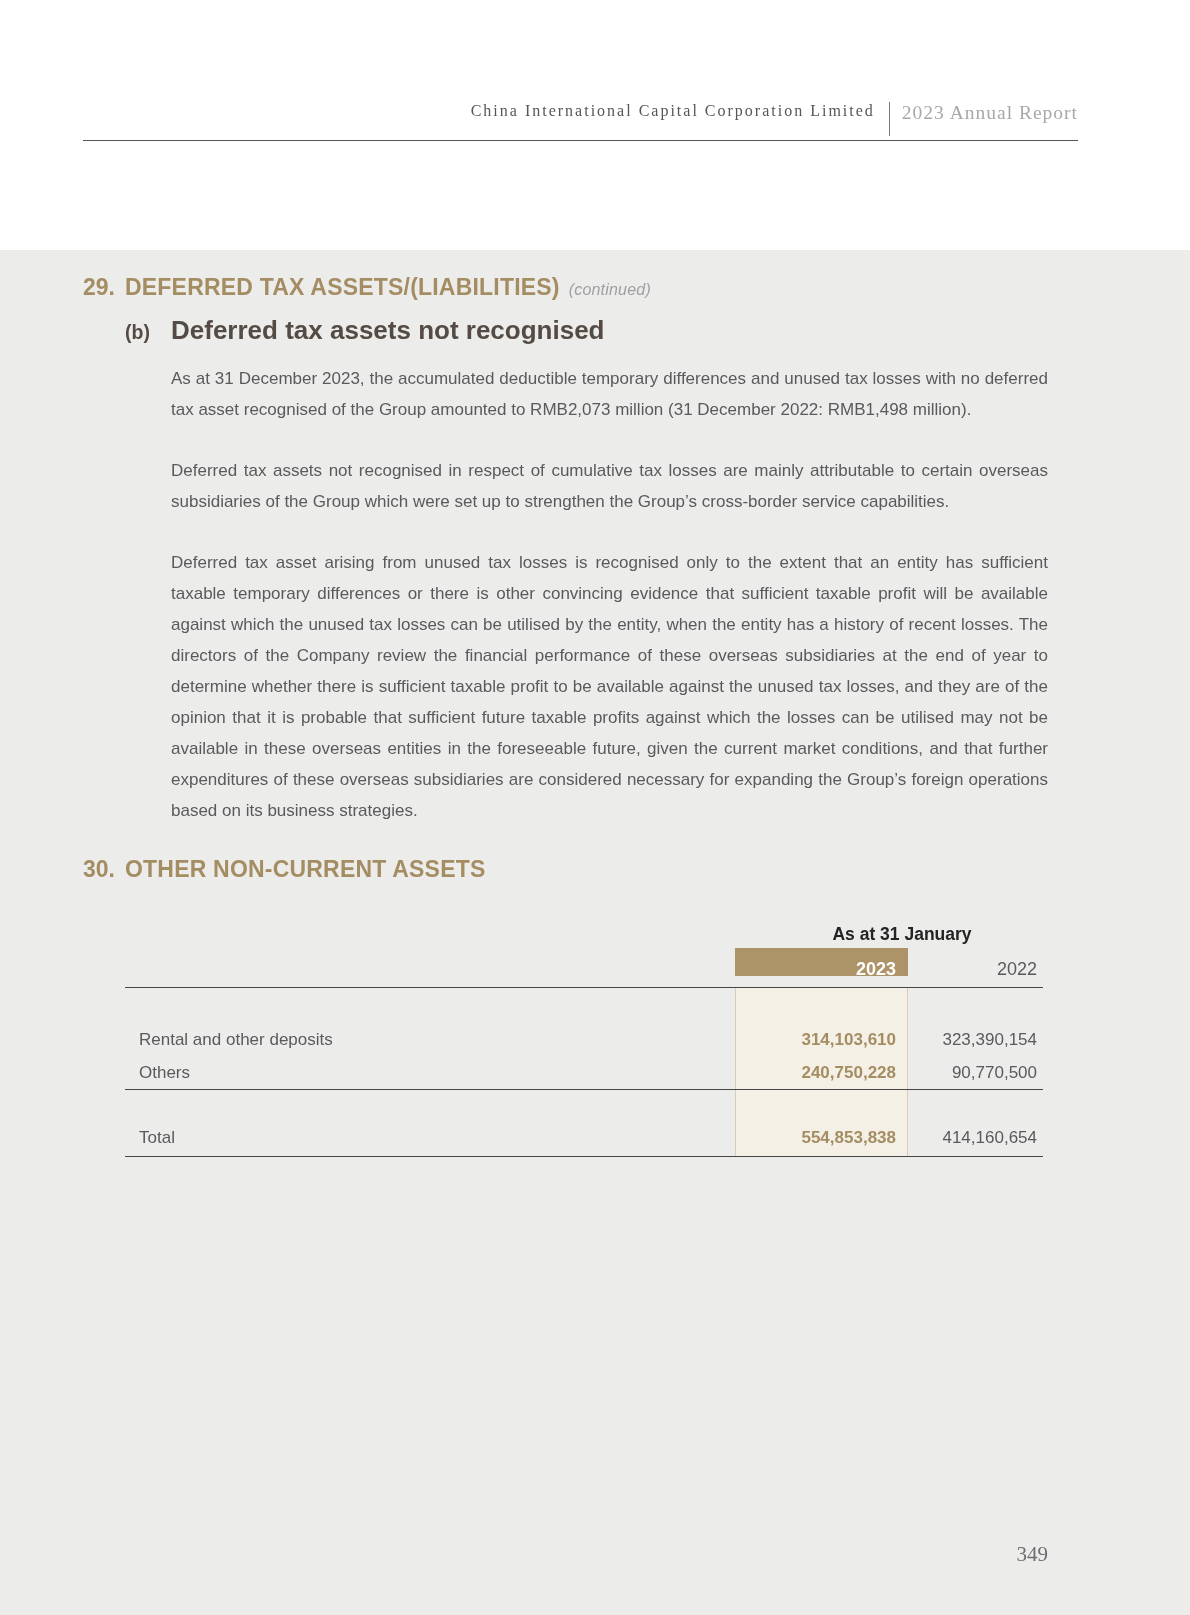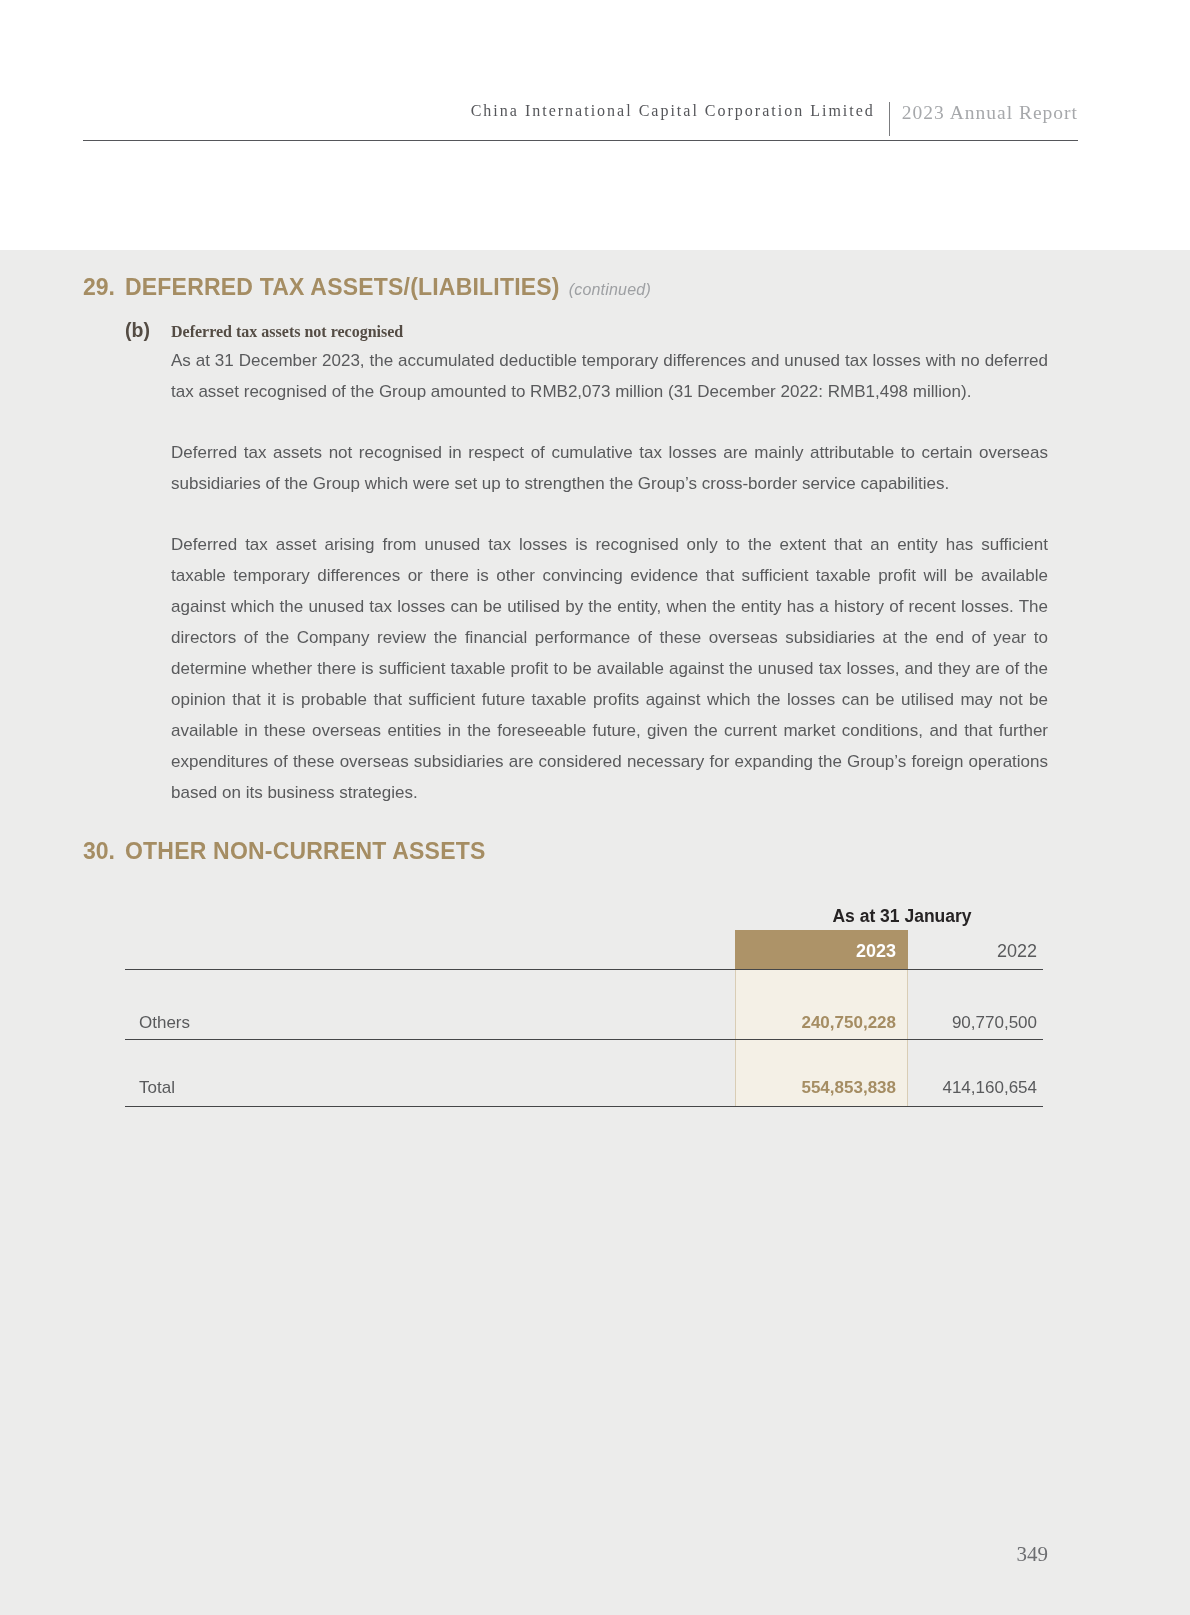--- a/index.html
+++ b/index.html
@@ -100,35 +100,34 @@
     line-height: 26px;
   }
   .sub-label {
     width: 46px;
     flex: 0 0 46px;
     font-size: 19.5px;
     font-weight: 700;
     color: var(--dark-heading);
   }
   .sub-title {
-    font-size: 16px;
+    font-size: 26px;
     font-weight: 700;
     color: var(--dark-heading);
-    font-family: Liberation Serif, serif;
   }
 
   .para {
     margin: 30px 0 0 88px;
     width: 877px;
     font-size: 17px;
     line-height: 31px;
     text-align: justify;
     color: var(--body-text);
   }
-  .para.first { margin-top: 0; }
+  .para.first { margin-top: 18px; }
 
   .sec30 { margin-top: 28px; }
 
   
   .assets-table {
     margin-left: 42px;
     width: 918px;
   }
   .t-period {
     margin-left: 610px;
@@ -147,21 +146,21 @@
     grid-template-columns: 610px 173px 135px;
   }
   .t-colhead-2023 {
     grid-column: 2;
     background: var(--accent-box);
     color: #ffffff;
     font-size: 18px;
     font-weight: 700;
     text-align: right;
     padding-right: 12px;
-    height: 39px;
+    height: 28px;
     line-height: 43px;
   }
   .t-colhead-2022 {
     grid-column: 3;
     color: var(--body-text);
     font-size: 18px;
     text-align: right;
     padding-right: 6px;
     height: 39px;
     line-height: 43px;
@@ -272,20 +271,25 @@
         <div class="t-headrow">
           <div class="t-colhead-2023">2023</div>
           <div class="t-colhead-2022">2022</div>
         </div>
 
         <div class="t-body">
           <div class="t-colbg"></div>
 
           <div class="t-row t-sp1"></div>
 
+          <div class="t-row row-rental">
+            <div class="t-label">Rental and other deposits</div>
+            <div class="t-v2023">314,103,610</div>
+            <div class="t-v2022">323,390,154</div>
+          </div>
 
           <div class="t-row row-others">
             <div class="t-label">Others</div>
             <div class="t-v2023">240,750,228</div>
             <div class="t-v2022">90,770,500</div>
           </div>
 
           <div class="t-total">
             <div class="t-row t-sp2"></div>
             <div class="t-row row-total">

